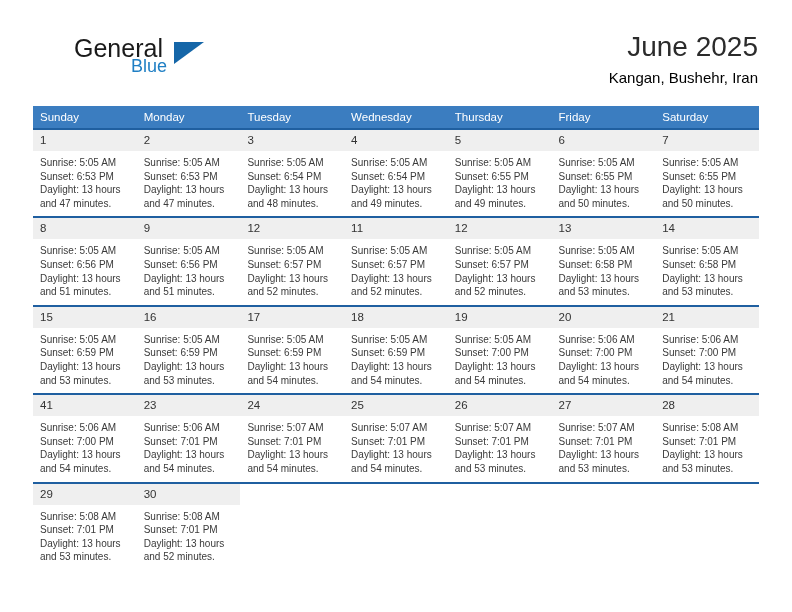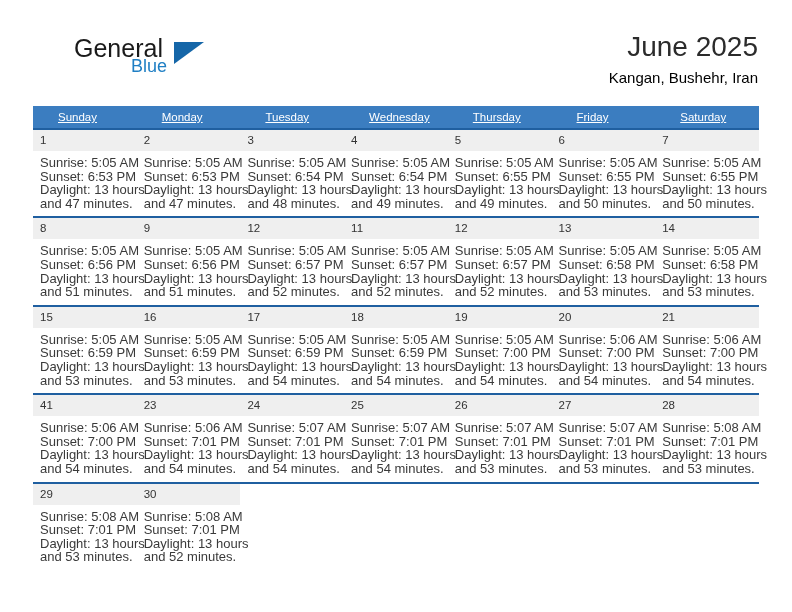--- a/index.html
+++ b/index.html
@@ -92,24 +92,23 @@
     width: 726px;
     border-collapse: collapse;
     table-layout: fixed;
   }
   .calendar th {
     background: #3b7dc0;
     color: #ffffff;
     font-weight: normal;
     font-size: 11.5px;
     text-align: left;
-    padding: 5px 0 5px 25px;
+    padding: 5px 0 5px 7px;
     height: 11px;
     border: none;
-    text-decoration: underline;
   }
   .week-row td {
     vertical-align: top;
     padding: 0;
     border: none;
     border-top: 2px solid #1f5fa0;
     width: 103.7px;
   }
   .cell-inner {
     min-height: 78px;
@@ -120,21 +119,21 @@
     color: #333333;
     padding: 4px 0 5px 7px;
     line-height: 12px;
     height: 12px;
   }
   .daynum.empty {
     background: #ffffff;
   }
   .details {
     padding: 5px 5px 6px 7px;
-    font-size: 13px;
+    font-size: 10px;
     color: #3a3a3a;
     line-height: 13.6px;
   }
   .details div {
     white-space: nowrap;
   }
 </style>
 </head>
 <body>
 

